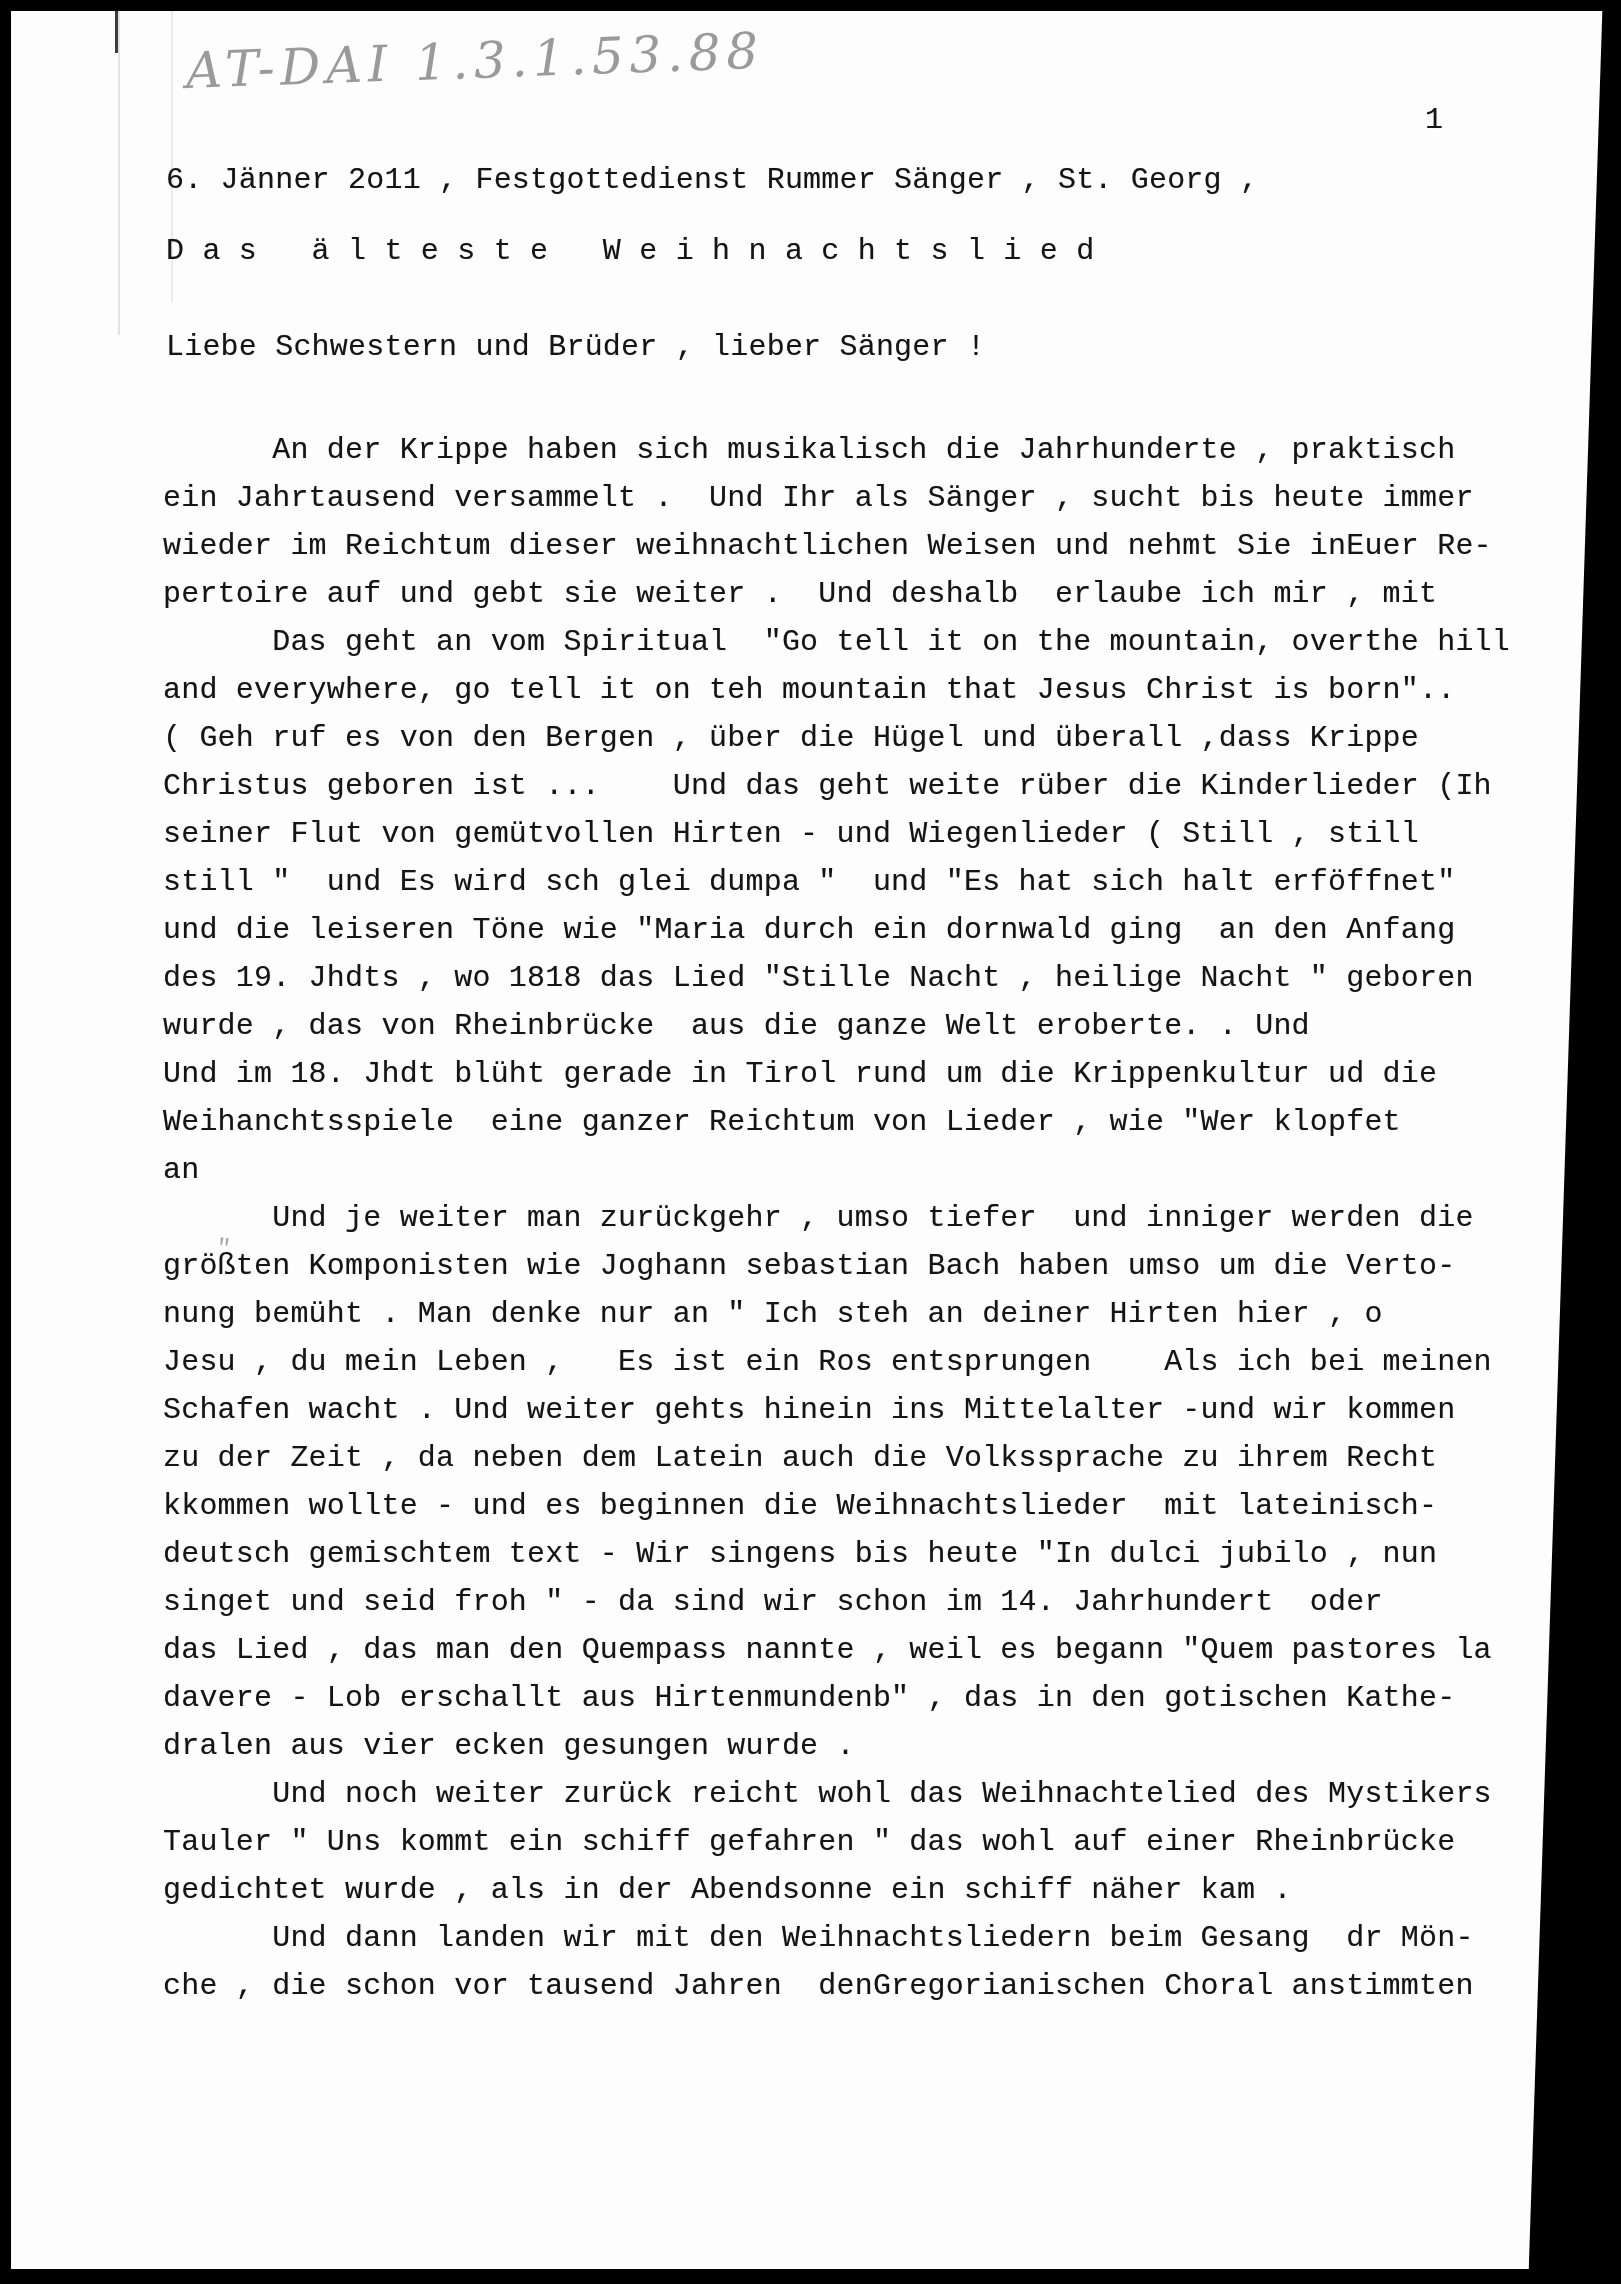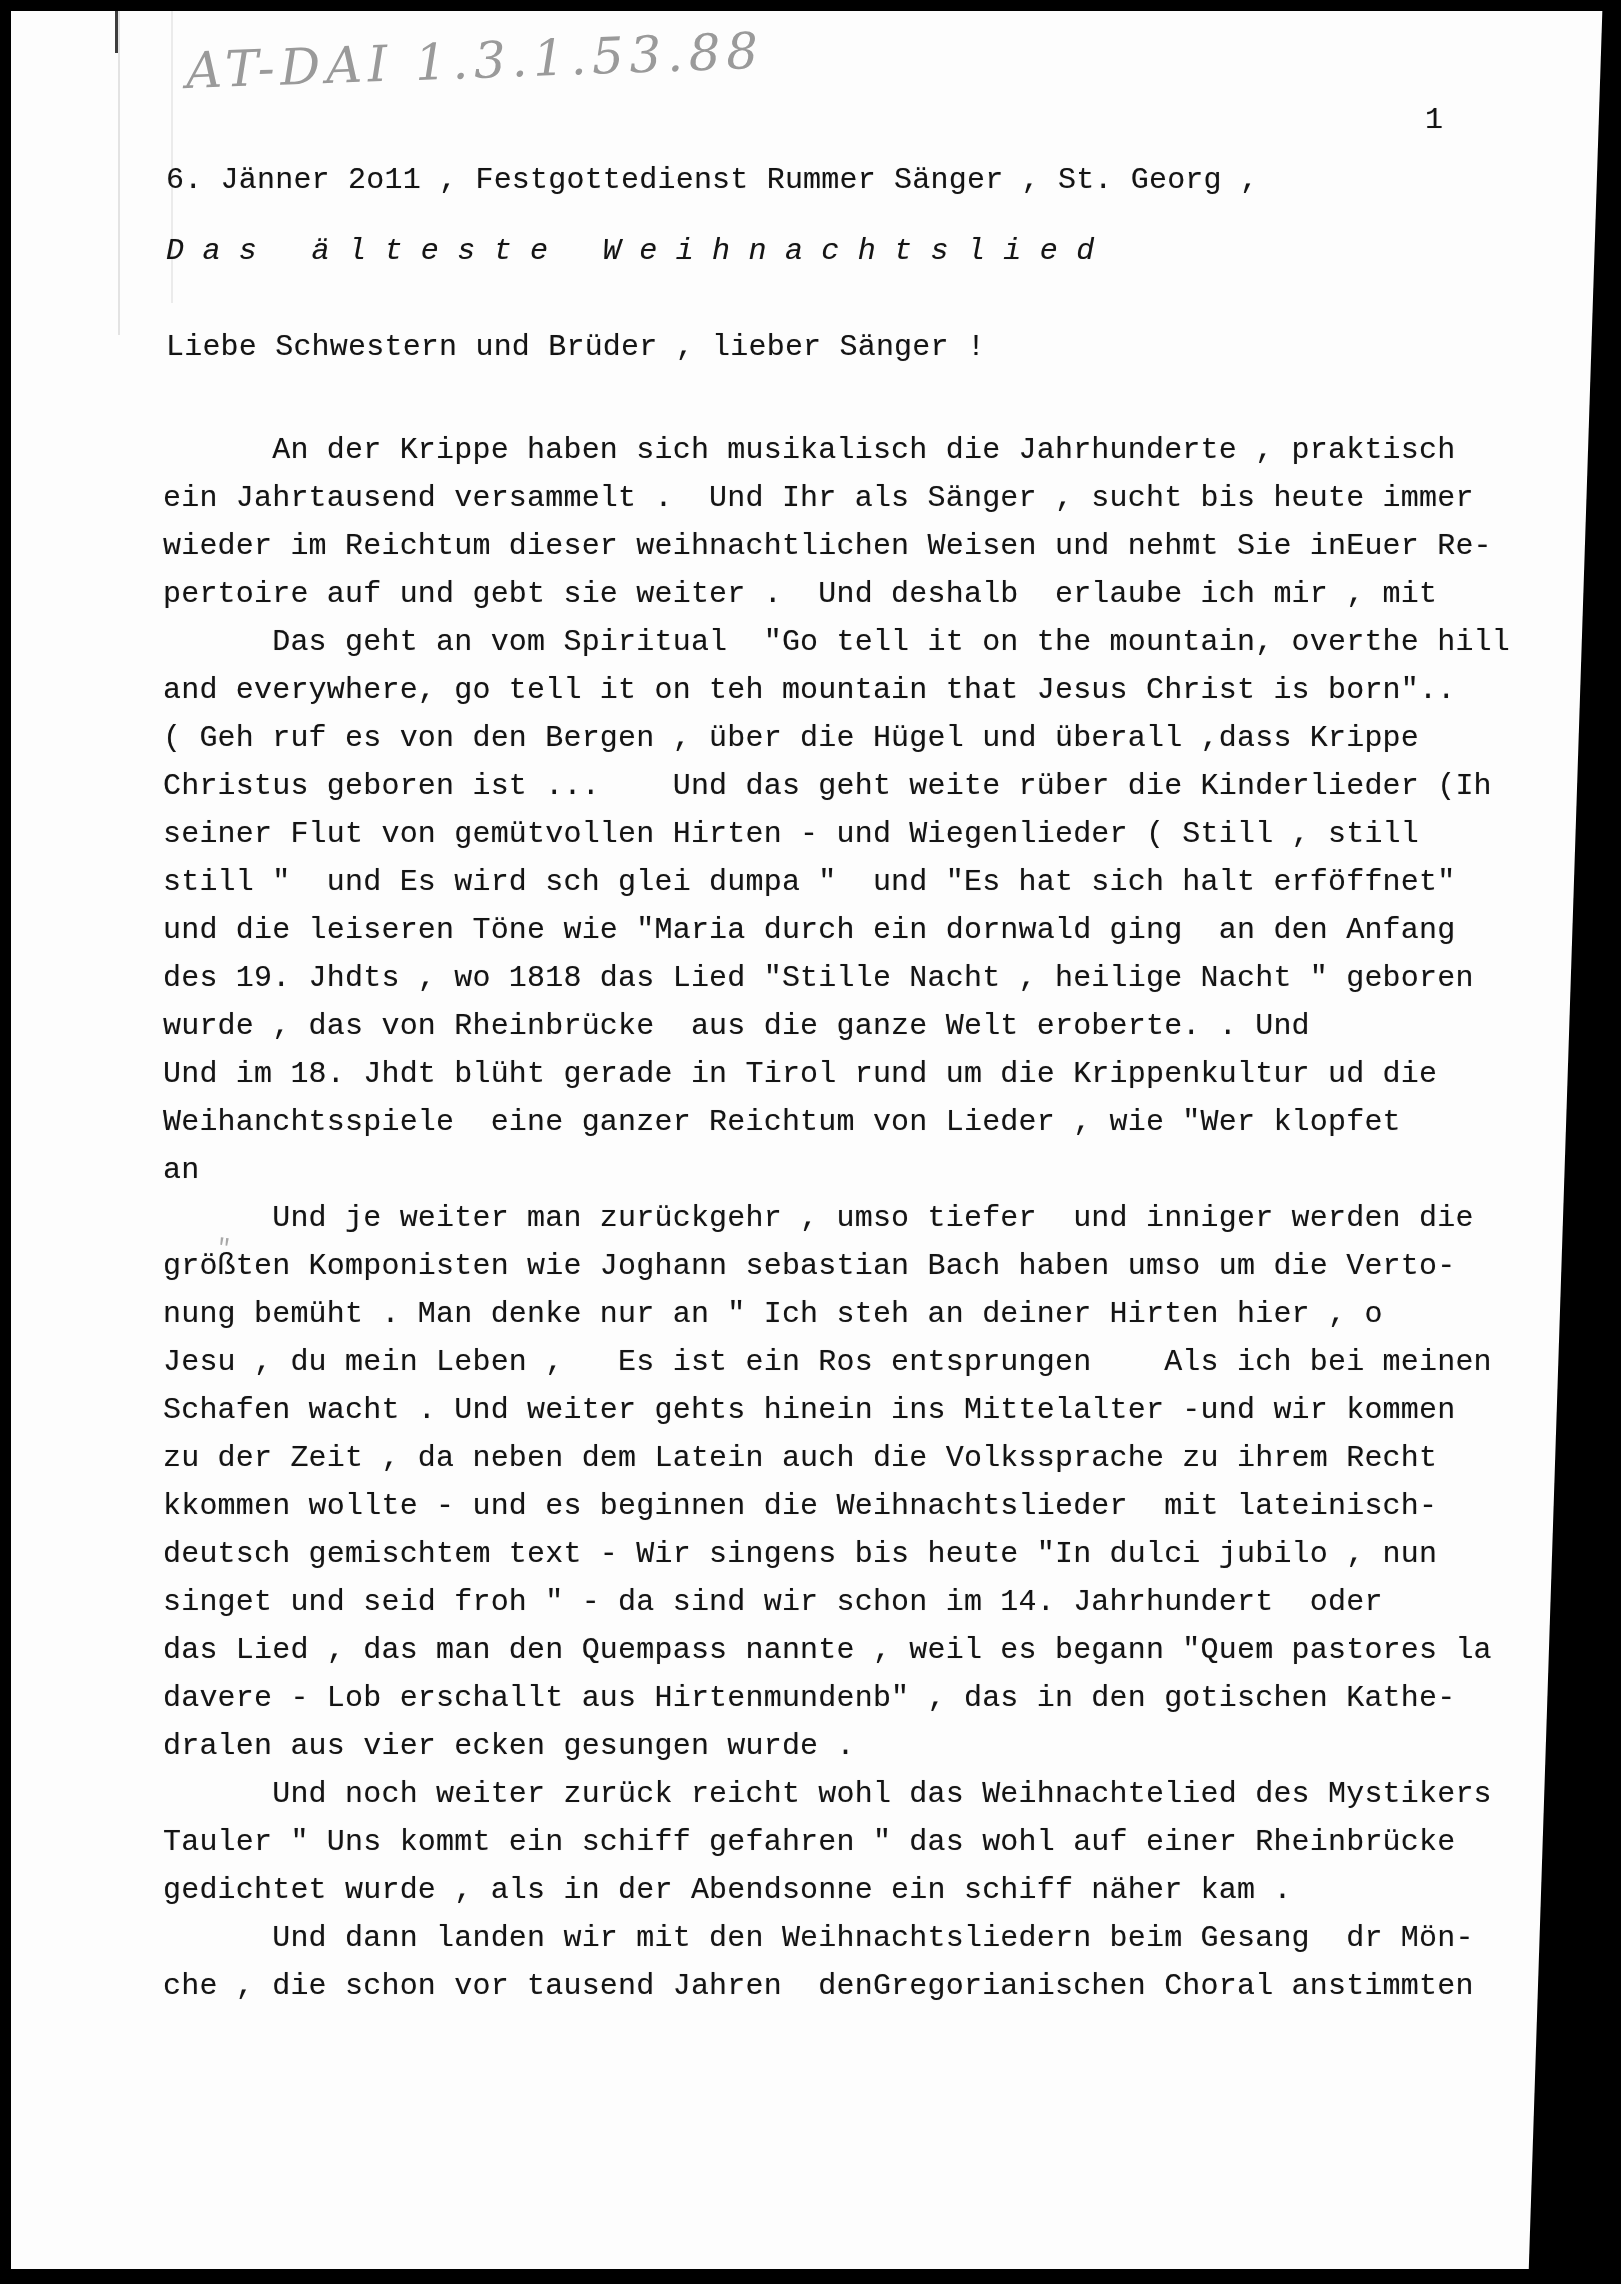--- a/index.html
+++ b/index.html
@@ -23,21 +23,21 @@
   .tline{
     white-space:pre;
     font-size:30px;
     line-height:48px;
     font-weight:500;
     letter-spacing:0.2px;
     text-shadow:0 0 0.8px rgba(10,10,10,.35);
   }
   .abs{position:absolute;left:166px;}
   .hdr-date{top:156px;}
-  .hdr-title{top:227px;font-style:italic;}
+  .hdr-title{top:227px;}
   .hdr-salutation{top:323px;}
   .pagenum{left:1425px;top:96px;}
   .body-block{position:absolute;left:163px;top:426px;}
   
   .pencil{
     position:absolute;left:185px;top:42px;
     font-family:"DejaVu Serif",serif;
     font-style:italic;
     font-size:50px;
     letter-spacing:5.7px;

